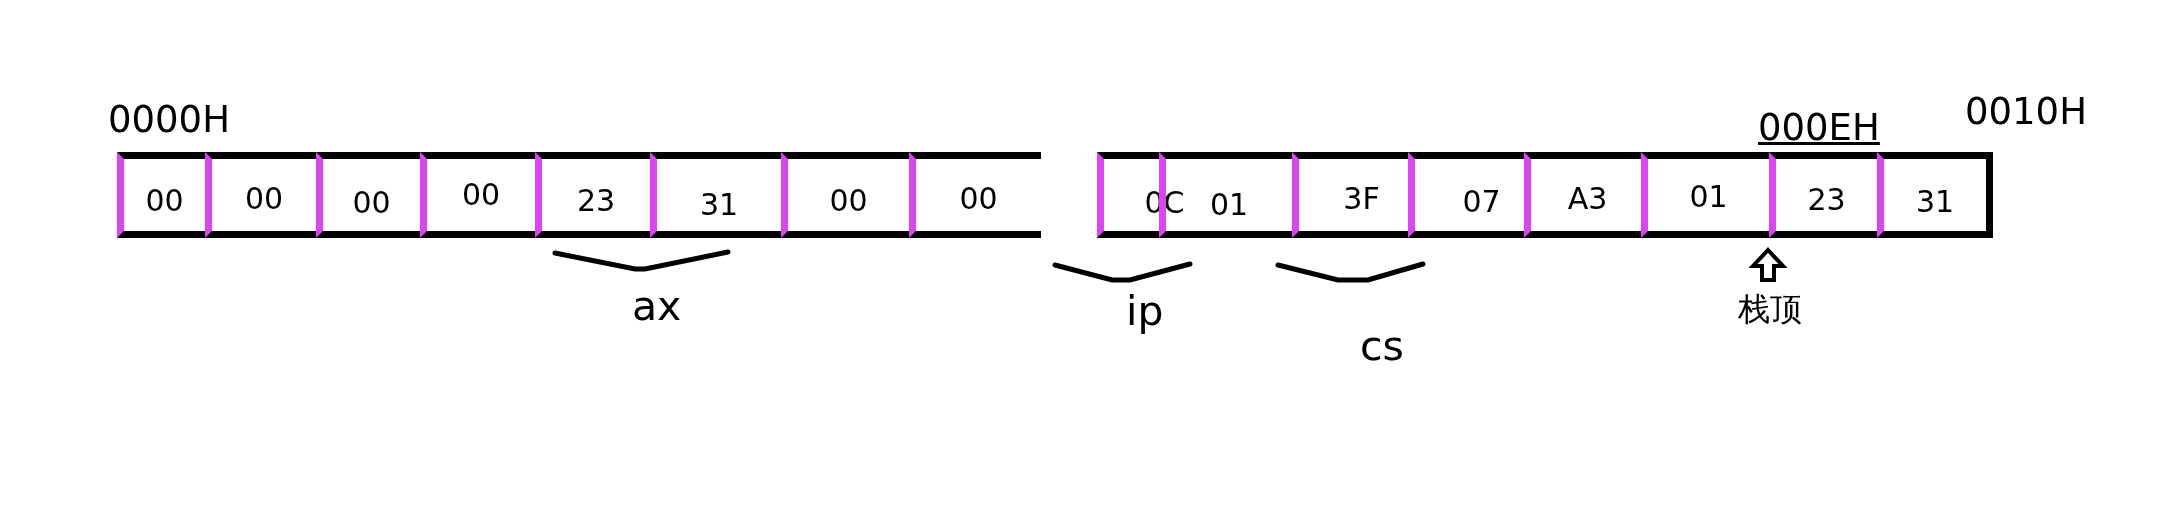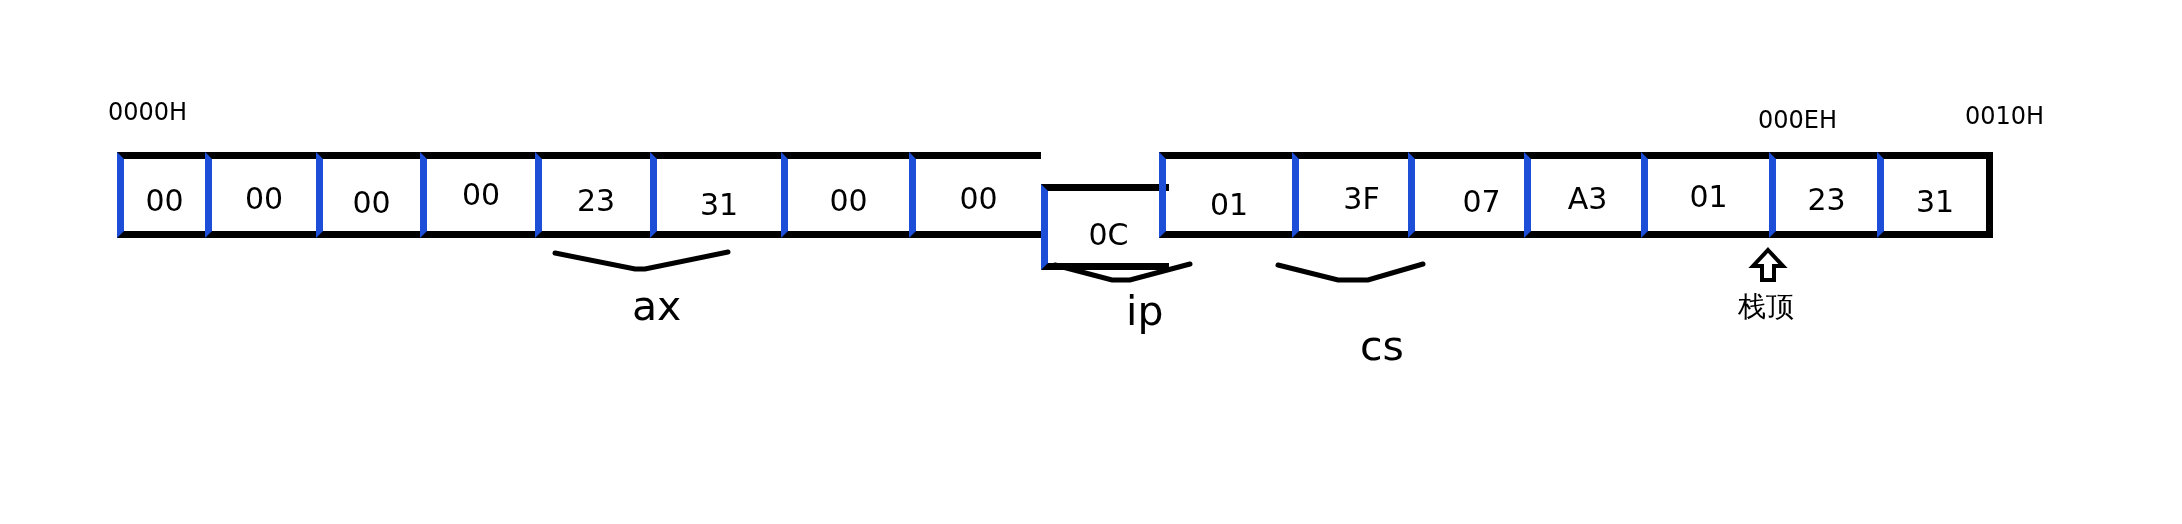--- a/index.html
+++ b/index.html
@@ -1,32 +1,32 @@
 <!DOCTYPE html>
 <html><head>
 <meta charset="utf-8">
 <style>
   html, body { margin:0; padding:0; background:#ffffff; }
   body { width:2182px; height:524px; position:relative; overflow:hidden;
          font-family:"DejaVu Sans","Liberation Sans",sans-serif; color:#000; }
-  .addr { position:absolute; font-size:24px; }
+  .addr { position:absolute; font-size:37px; }
   .mem { position:absolute; left:117px; top:152px; height:86px; }
   .cell { position:absolute; top:0; height:86px; box-sizing:border-box;
-          border-top:7px solid #000; border-bottom:7px solid #000; border-left:7px solid #1d4ed8; }
+          border-top:7px solid #000; border-bottom:7px solid #000; border-left:7px solid #d946ef; }
   .cell.last { border-right:7px solid #000; }
   .cell span { position:absolute; left:0; right:0; text-align:center; font-size:30px; top:22px; }
   .brace { position:absolute; }
   .lbl { position:absolute; font-size:41px; }
 </style>
 </head>
 <body>
 
 <div class="addr" style="left:108px; top:98px;">0000H</div>
-<div class="addr" style="left:1758px; top:106px;">000EH</div>
-<div class="addr" style="left:1965px; top:102px;">0010H</div>
+<div class="addr" style="left:1758px; top:106px;text-decoration:underline;">000EH</div>
+<div class="addr" style="left:1965px; top:90px;">0010H</div>
 
 <div class="mem">
   <div class="cell" style="left:0px; width:88px;">
       <span style="top:24px;">00</span>
     </div>
   <div class="cell" style="left:88px; width:111px;">
       <span style="top:22px;">00</span>
     </div>
   <div class="cell" style="left:199px; width:104px;">
       <span style="top:26px;">00</span>
@@ -39,21 +39,21 @@
     </div>
   <div class="cell" style="left:533px; width:131px;">
       <span style="top:28px;">31</span>
     </div>
   <div class="cell" style="left:664px; width:128px;">
       <span style="top:24px;">00</span>
     </div>
   <div class="cell" style="left:792px; width:132px;">
       <span style="top:22px;">00</span>
     </div>
-  <div class="cell" style="left:924px; width:128px;margin-top:32px;">
+  <div class="cell" style="left:980px; width:128px;">
       <span style="top:26px;">0C</span>
     </div>
   <div class="cell" style="left:1042px; width:133px;">
       <span style="top:28px;">01</span>
     </div>
   <div class="cell" style="left:1175px; width:132px;">
       <span style="top:22px;">3F</span>
     </div>
   <div class="cell" style="left:1291px; width:140px;">
       <span style="top:25px;">07</span>
@@ -83,13 +83,13 @@
 <div class="lbl" style="left:1110px; top:287px;margin-left:16px;">ip</div>
 
 <svg class="brace" style="left:1273px; top:258px;" width="170" height="30">
   <path d="M5,7 L65,22 L95,22 L150,6" fill="none" stroke="#000" stroke-width="5" stroke-linecap="round"></path>
 </svg>
 <div class="lbl" style="left:1360px; top:290px;margin-top:32px;">cs</div>
 
 <svg class="brace" style="left:1748px; top:246px;" width="40" height="40">
   <path d="M20,4 L35,20 L26,20 L26,34 L14,34 L14,20 L5,20 Z" fill="none" stroke="#000" stroke-width="4" stroke-linejoin="miter"></path>
 </svg>
-<div class="lbl" style="left:1738px; top:288px; font-size:28px;">栈顶</div>
+<div class="lbl" style="left:1738px; top:288px; font-size:32px;">栈顶</div>
 
 </body></html>

